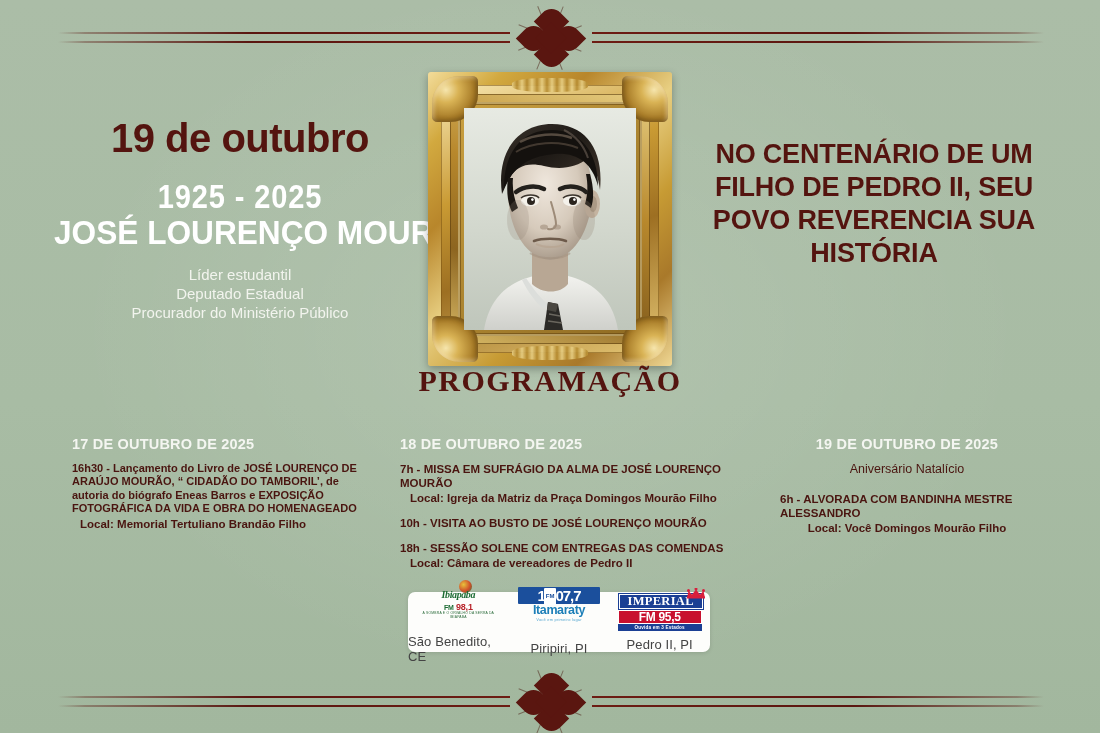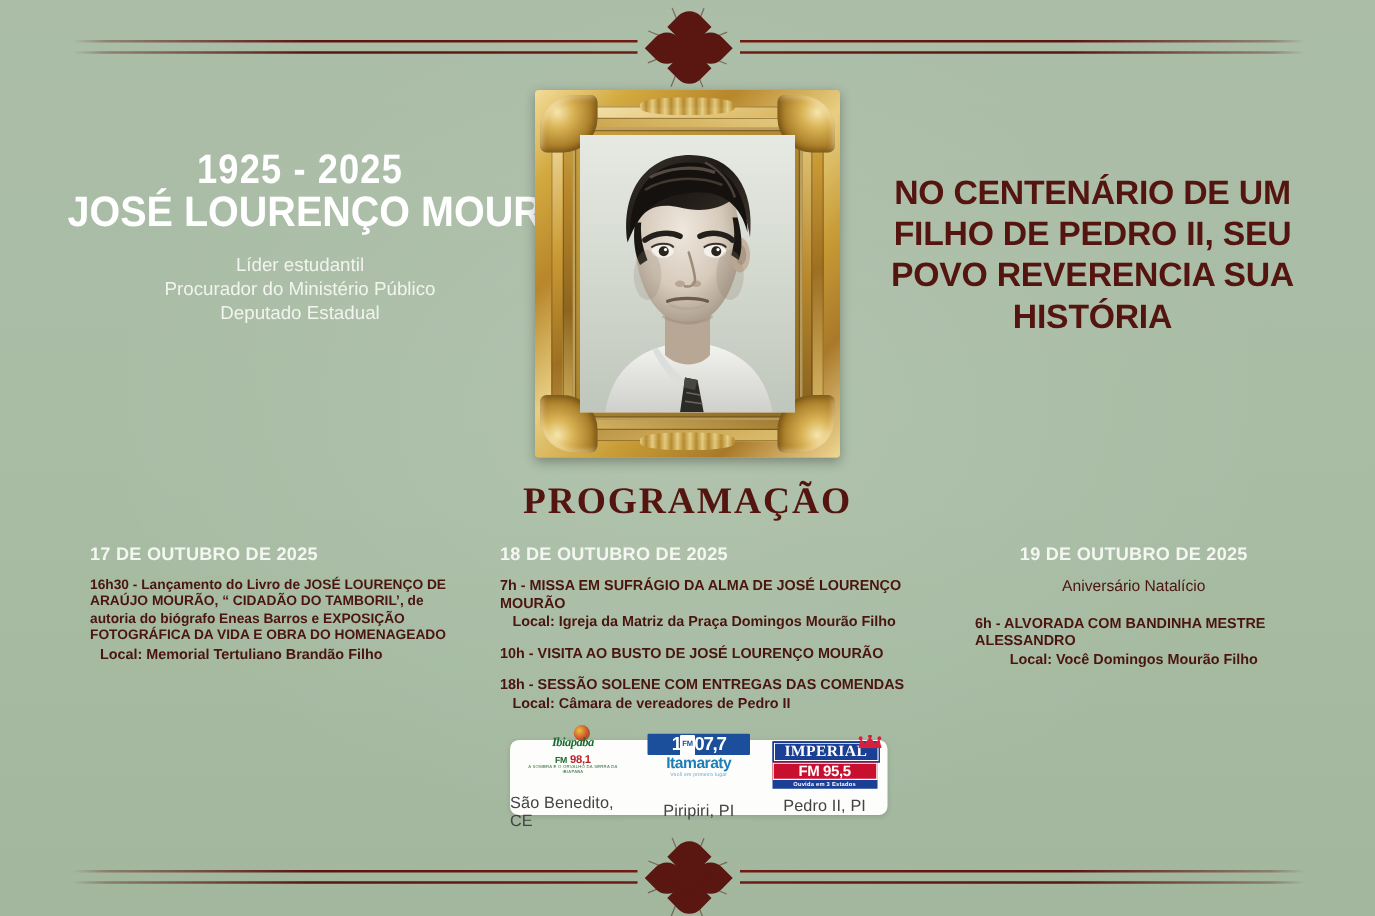--- a/index.html
+++ b/index.html
@@ -130,21 +130,21 @@
     background:repeating-linear-gradient(90deg,#e8d086 0px,#b58a2e 5px,#e8d086 10px);}
 
   .photo{
     position:absolute;left:36px;top:36px;right:36px;bottom:36px;
     overflow:hidden;background:#d8dcd4;
   }
   .photo svg{display:block;width:100%;height:100%;}
 
   
   .prog-title{
-    position:absolute;left:0;top:384px;width:1100px;text-align:center;
+    position:absolute;left:0;top:364px;width:1100px;text-align:center;
     font-family:"Liberation Serif", serif;
     font-weight:bold;font-size:30px;color:#54140f;letter-spacing:1.5px;
   }
 
   
   .cols{position:absolute;left:0;top:436px;width:1100px;height:140px;}
   .col{position:absolute;top:0;color:#4a1510;}
   .col1{left:72px;width:300px;text-align:left;}
   .col2{left:400px;width:330px;text-align:left;}
   .col3{left:762px;width:290px;text-align:center;}
@@ -262,26 +262,27 @@
       <div class="orn-ray" style="transform:rotate(338deg)"></div>
       <div class="orn-petal n"></div>
       <div class="orn-petal s"></div>
       <div class="orn-petal w"></div>
       <div class="orn-petal e"></div>
       <div class="orn-core"></div>
     </div>
   </div>
 
   <div class="left-block">
+    <div class="date-big">19 de outubro</div>
     <div class="years">1925 - 2025</div>
     <div class="name-big">JOSÉ LOURENÇO MOURÃO</div>
     <div class="roles">
       <div>Líder estudantil</div>
+      <div>Deputado Estadual</div>
       <div>Procurador do Ministério Público</div>
-      <div>Deputado Estadual</div>
     </div>
   </div>
 
   <div class="portrait-wrap">
     <div class="frame-outer"></div>
     <div class="frame-bevel1"></div>
     <div class="frame-bevel2"></div>
     <div class="frame-inner-lip"></div>
     <div class="corner tl"></div>
     <div class="corner tr"></div>

